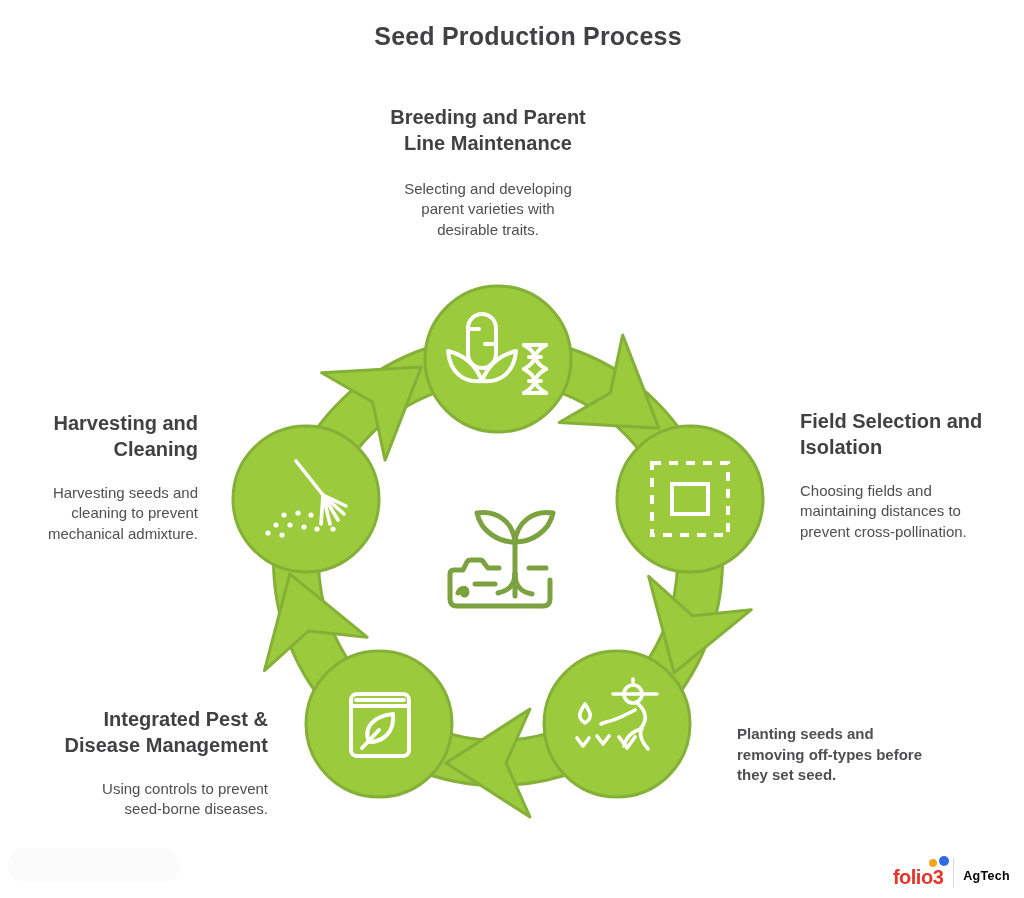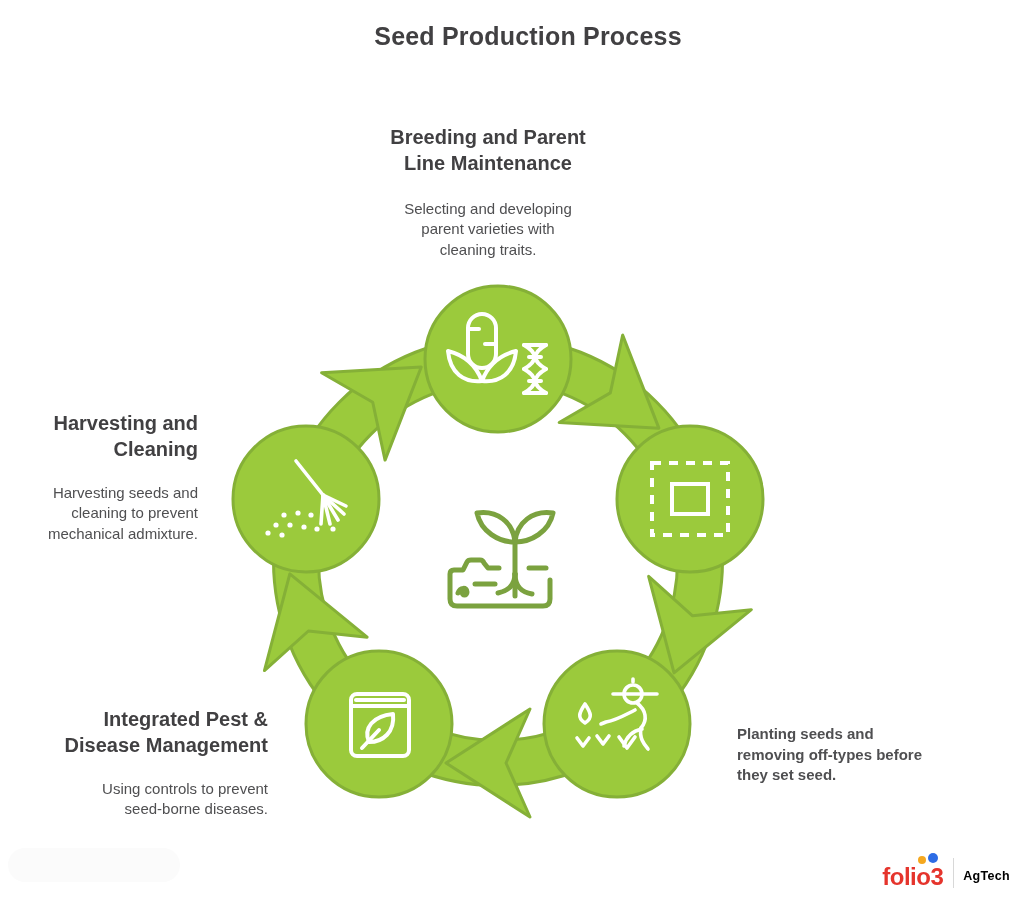--- a/index.html
+++ b/index.html
@@ -7,42 +7,42 @@
     position:relative;width:1024px;height:898px;background:#ffffff;overflow:hidden;
     font-family:"Liberation Sans", sans-serif;
   }
   h1.page-title{
     position:absolute;left:16px;top:22px;width:1024px;margin:0;text-align:center;
     font-size:25px;font-weight:bold;color:#414042;letter-spacing:.2px;
   }
   .stage{position:absolute;}
   .stage h2{margin:0;font-size:20px;line-height:1.32;font-weight:bold;color:#414042;}
   .stage p{margin:20px 0 0 0;font-size:15px;line-height:1.38;color:#4f4f51;}
-  .stage-top{left:338px;top:124px;width:300px;text-align:center;}
+  .stage-top{left:338px;top:104px;width:300px;text-align:center;}
   .stage-top h2{max-width:216px;margin:0 auto;}
   .stage-top p{max-width:192px;margin:22px auto 0 auto;}
   .stage-right{left:800px;top:408px;width:196px;text-align:left;}
   .stage-right p{max-width:186px;}
   .stage-br{left:737px;top:704px;width:200px;text-align:left;}
   .stage-br h2{max-width:150px;}
   .stage-br p{max-width:196px;font-weight:bold;}
   .stage-bl{left:36px;top:706px;width:232px;text-align:right;}
   .stage-bl p{margin-left:auto;max-width:200px;}
   .stage-left{left:12px;top:410px;width:186px;text-align:right;}
   .stage-left h2{max-width:160px;margin-left:auto;}
   .stage-left p{max-width:186px;}
   svg.diagram{position:absolute;left:0;top:0;}
   .watermark{
     position:absolute;left:8px;top:848px;width:172px;height:34px;
     background:#fbfbfb;border-radius:17px;
   }
   .logo{
     position:absolute;right:14px;top:854px;display:flex;align-items:center;height:38px;
   }
-  .logo-brand{position:relative;font-size:24px;font-weight:bold;color:#e5342c;letter-spacing:-.5px;padding-top:8px;}
+  .logo-brand{position:relative;font-size:20px;font-weight:bold;color:#e5342c;letter-spacing:-.5px;padding-top:8px;}
   .logo-dot{position:absolute;border-radius:50%;}
   .logo-dot.yellow{width:8px;height:8px;background:#f5a81f;left:36px;top:1px;}
   .logo-dot.blue{width:10px;height:10px;background:#2d6ce5;left:46px;top:-2px;}
   .logo-divider{width:1px;height:30px;background:#d8d8d8;margin:0 9px 0 10px;}
   .logo-division{font-size:12.5px;color:#000000;font-weight:bold;letter-spacing:.3px;padding-top:6px;}
 </style>
 </head>
 <body>
 
 <div class="canvas">
@@ -158,24 +158,26 @@
       <path d="M 10,14 L 10,36"></path>
       <path d="M 45,20 L 45,39 Q 45,46 38,46 L -48,46 Q -55,46 -55,39 L -55,14 Q -55,10 -51,10 L -42,10 L -38,2 Q -37,0 -34,0 L -25,0 Q -22,0 -21,3 L -17,8 L -6,8"></path>
       <path d="M 24,8 L 41,8"></path>
       <path d="M -30,24 L -10,24"></path>
       <path d="M -47,33 c 2,-6 9,-6 9,-1 c 0,4 -5,4 -5,0"></path>
     </g>
   </svg>
 
   <div class="stage stage-top">
     <h2>Breeding and Parent Line Maintenance</h2>
-    <p>Selecting and developing parent varieties with cleaning traits.</p>
+    <p>Selecting and developing parent varieties with desirable traits.</p>
   </div>
 
   <div class="stage stage-right">
+    <h2>Field Selection and Isolation</h2>
+    <p>Choosing fields and maintaining distances to prevent cross-pollination.</p>
   </div>
 
   <div class="stage stage-br">
     <p>Planting seeds and removing off-types before they set seed.</p>
   </div>
 
   <div class="stage stage-left">
     <h2>Harvesting and Cleaning</h2>
     <p>Harvesting seeds and cleaning to prevent mechanical admixture.</p>
   </div>

